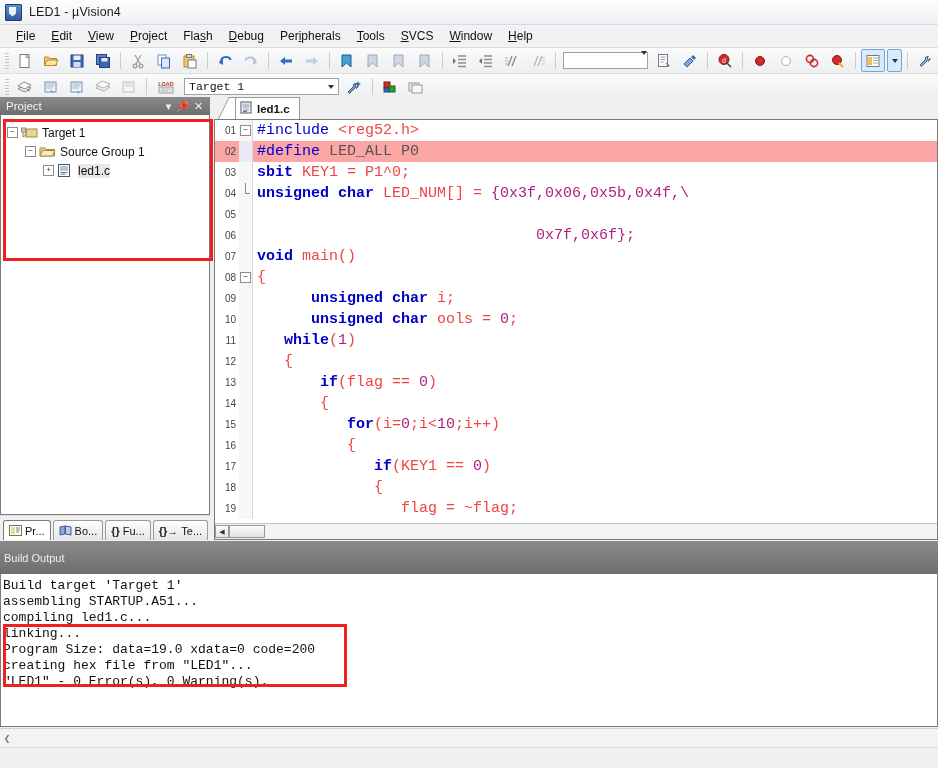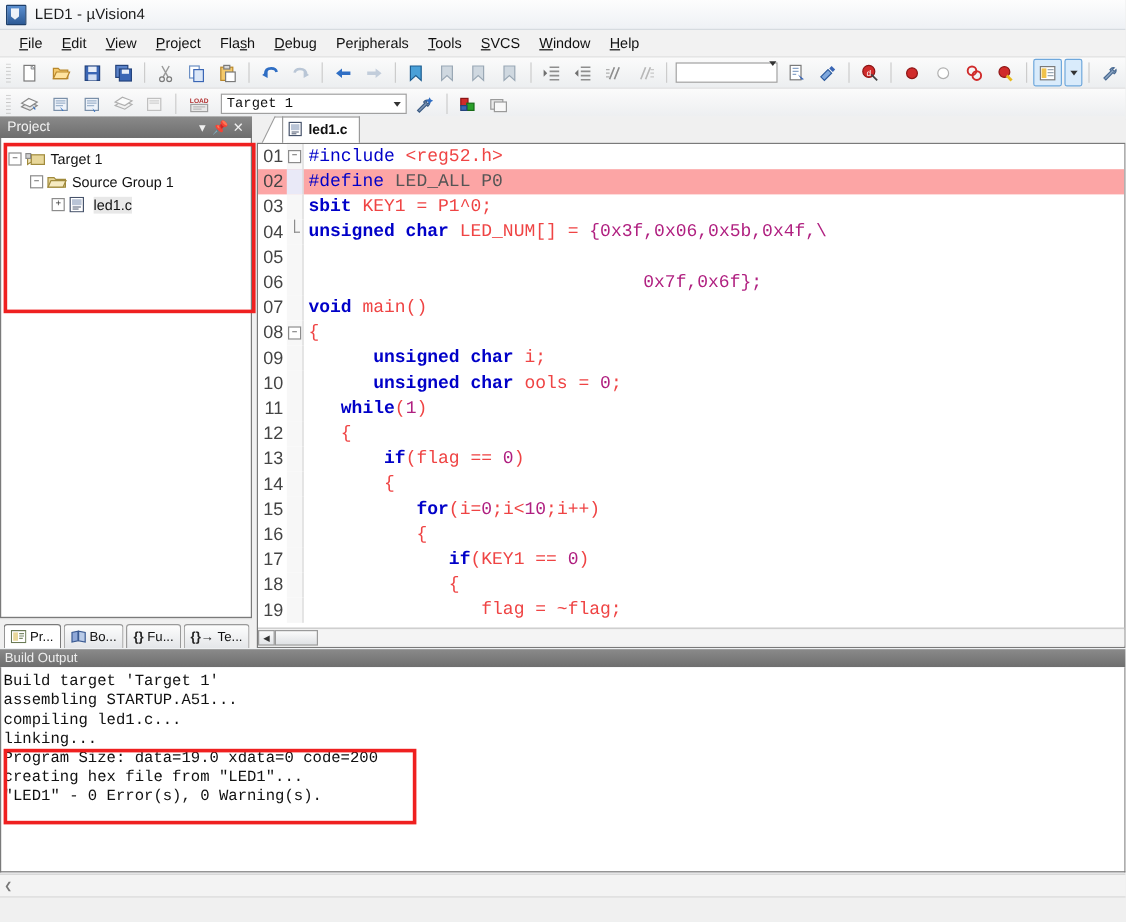--- a/index.html
+++ b/index.html
@@ -154,21 +154,21 @@
   .code-scroll{flex:1;position:relative;overflow:hidden;}
   .code-inner{position:relative;}
   .cline{
     height:21px;display:flex;align-items:center;white-space:pre;
     font-family:"Liberation Mono","DejaVu Sans Mono",monospace;
     font-size:15px;
   }
   .cline.hl{background:#fca5a5;}
   .gutter{
     width:24px;flex:none;text-align:right;padding-right:3px;
-    font-family:"Liberation Sans",sans-serif;font-size:15px;color:#444;
+    font-family:"Liberation Sans",sans-serif;font-size:10px;color:#444;
     box-sizing:border-box;
   }
   .foldcol{
     width:13px;flex:none;position:relative;height:21px;
     display:flex;align-items:center;justify-content:center;
     background:#f7f7f7;border-right:1px solid #d7d7d7;
   }
   .cline.hl .foldcol{background:#e9e9f7;}
   .foldbox{
     width:9px;height:9px;border:1px solid #8c8c8c;background:#fff;
@@ -201,21 +201,21 @@
     border:1px solid #9a9a9a;box-sizing:border-box;flex:none;
   }
   .hs-track{flex:1;height:13px;background:#f4f4f4;}
 
   
   .build{
     position:absolute;left:0;top:541px;width:938px;height:186px;
     display:flex;flex-direction:column;
   }
   .build-cap{
-    height:15px;background:linear-gradient(#8a8a8a,#6e6e6e);
+    height:33px;background:linear-gradient(#8a8a8a,#6e6e6e);
     display:flex;align-items:center;padding-left:4px;
     color:#eee;font-size:11px;
   }
   .build-body{
     flex:1;background:#fff;border:1px solid #7a7a7a;border-top:none;
     font-family:"Liberation Mono","DejaVu Sans Mono",monospace;
     font-size:13px;color:#111;padding:4px 0 0 2px;position:relative;
     overflow:hidden;
   }
   .bline{height:16px;white-space:pre;line-height:16px;}

